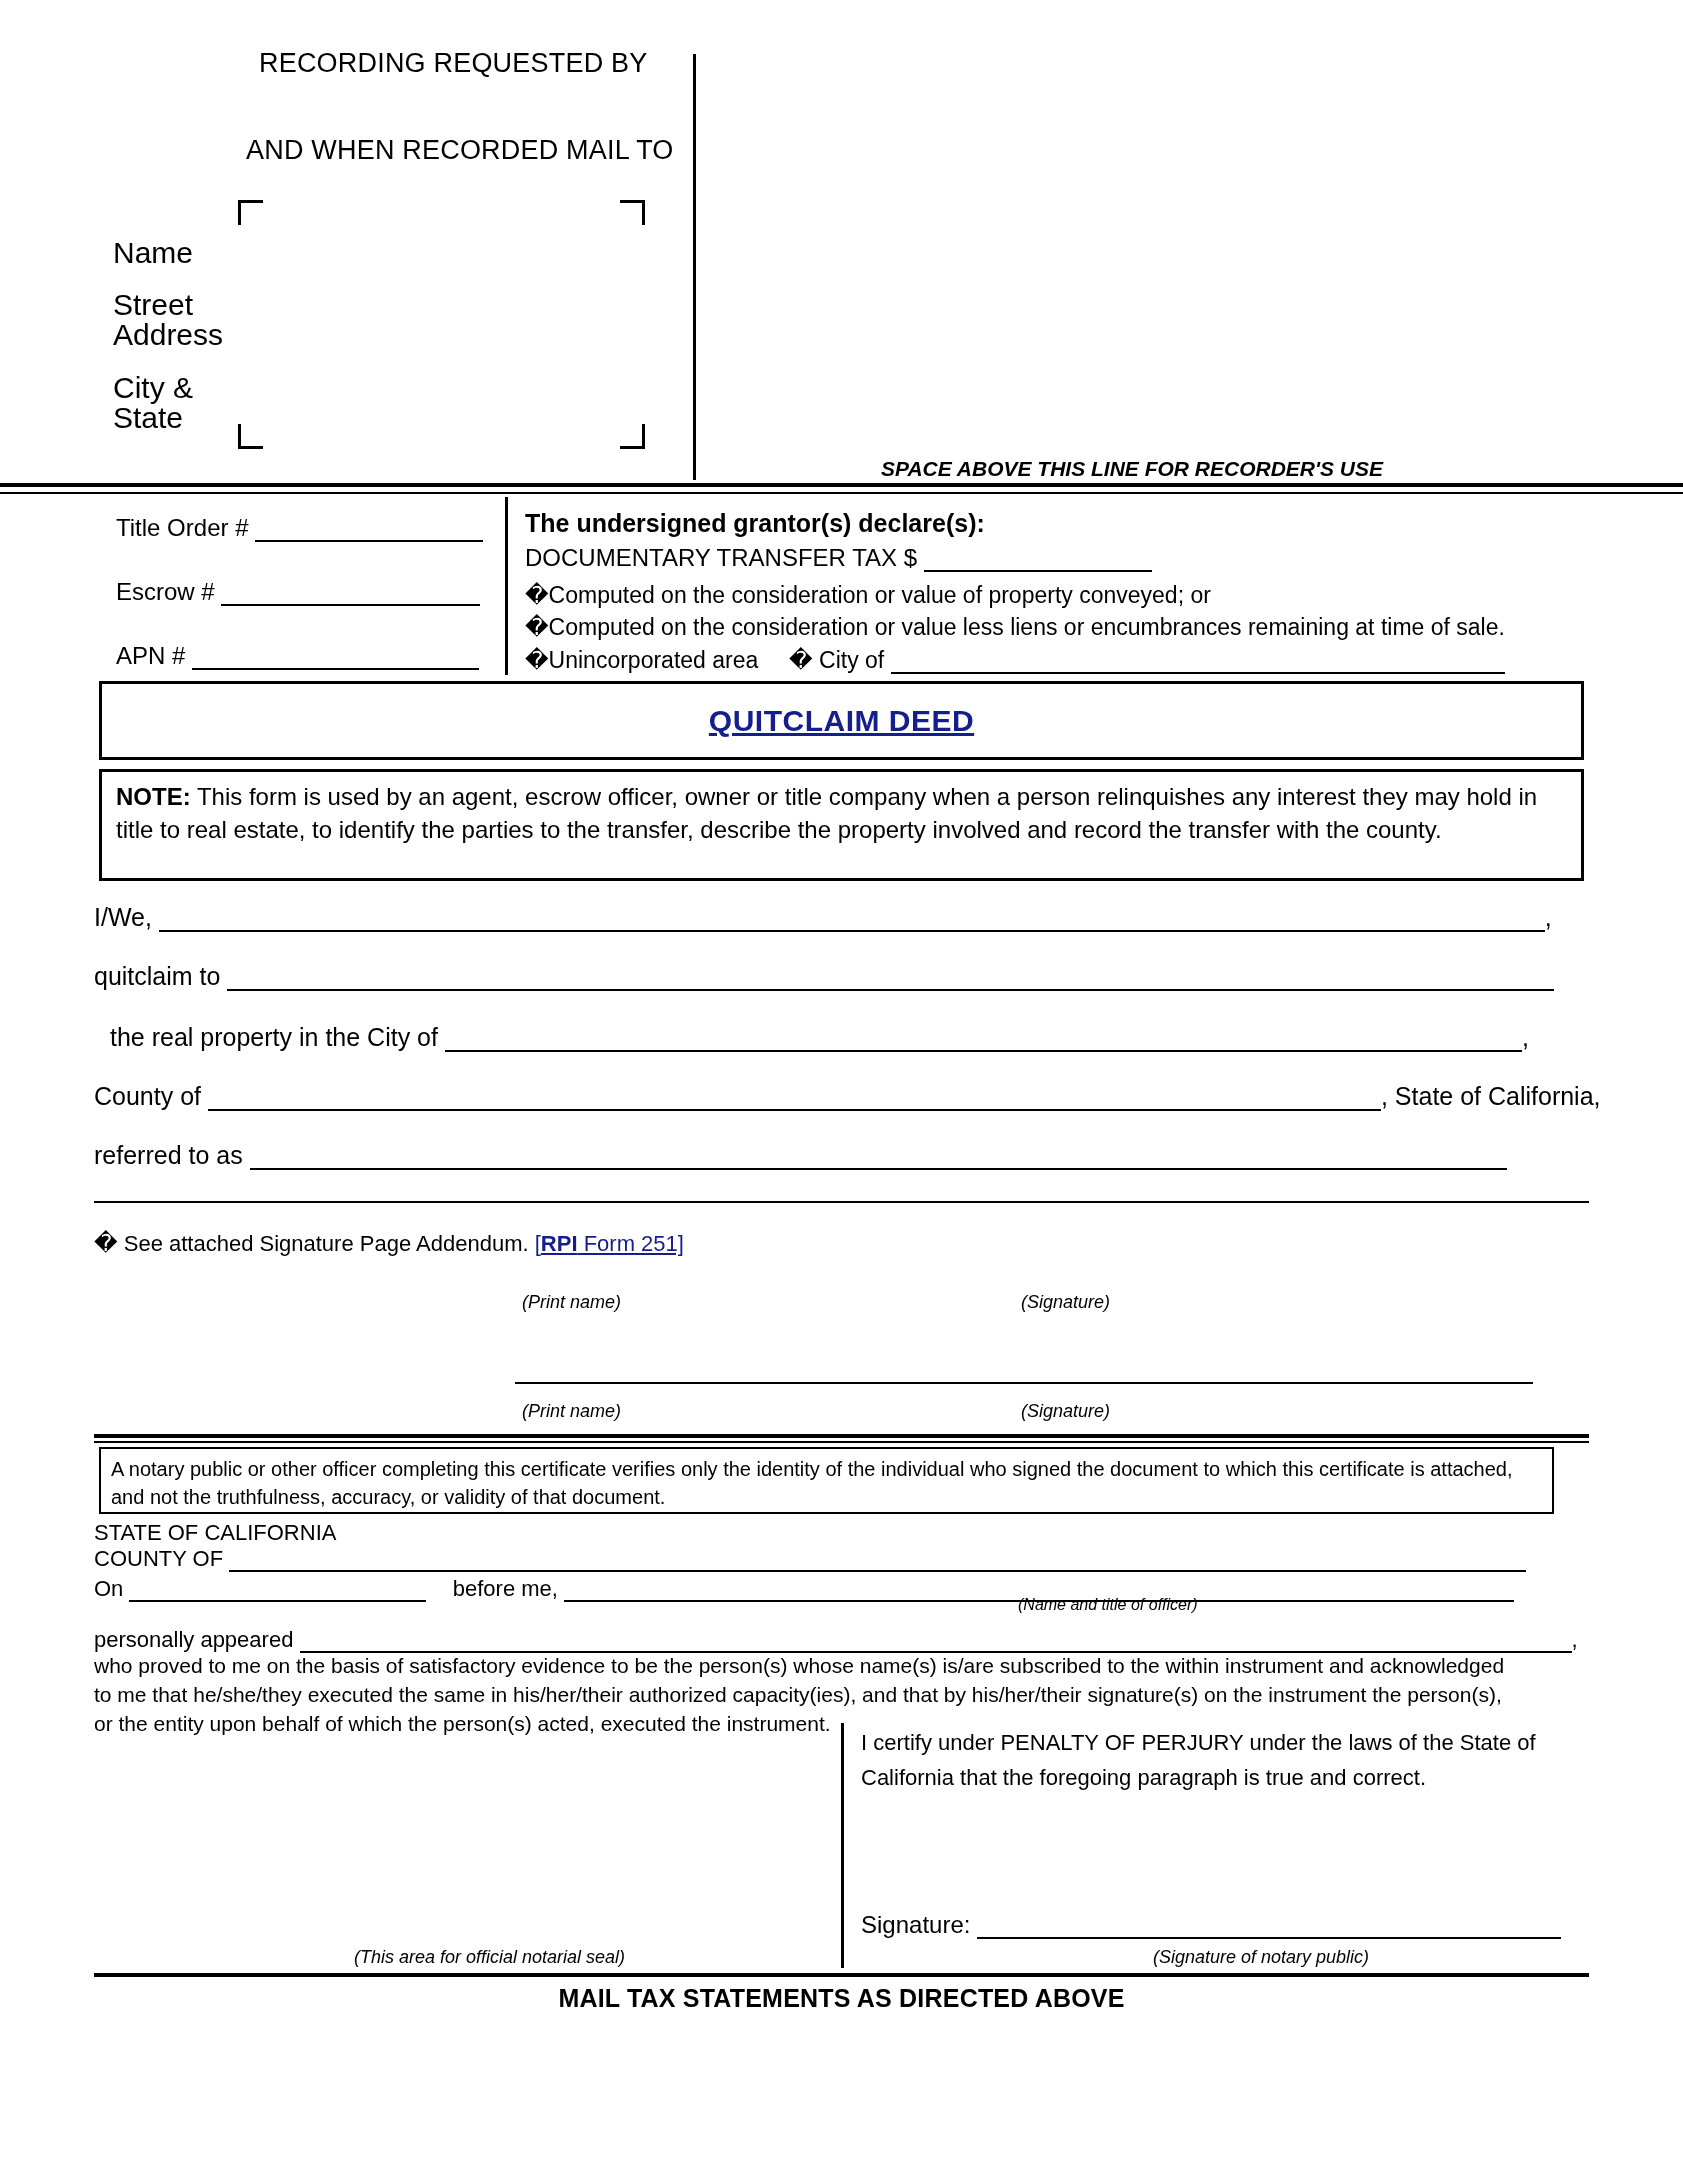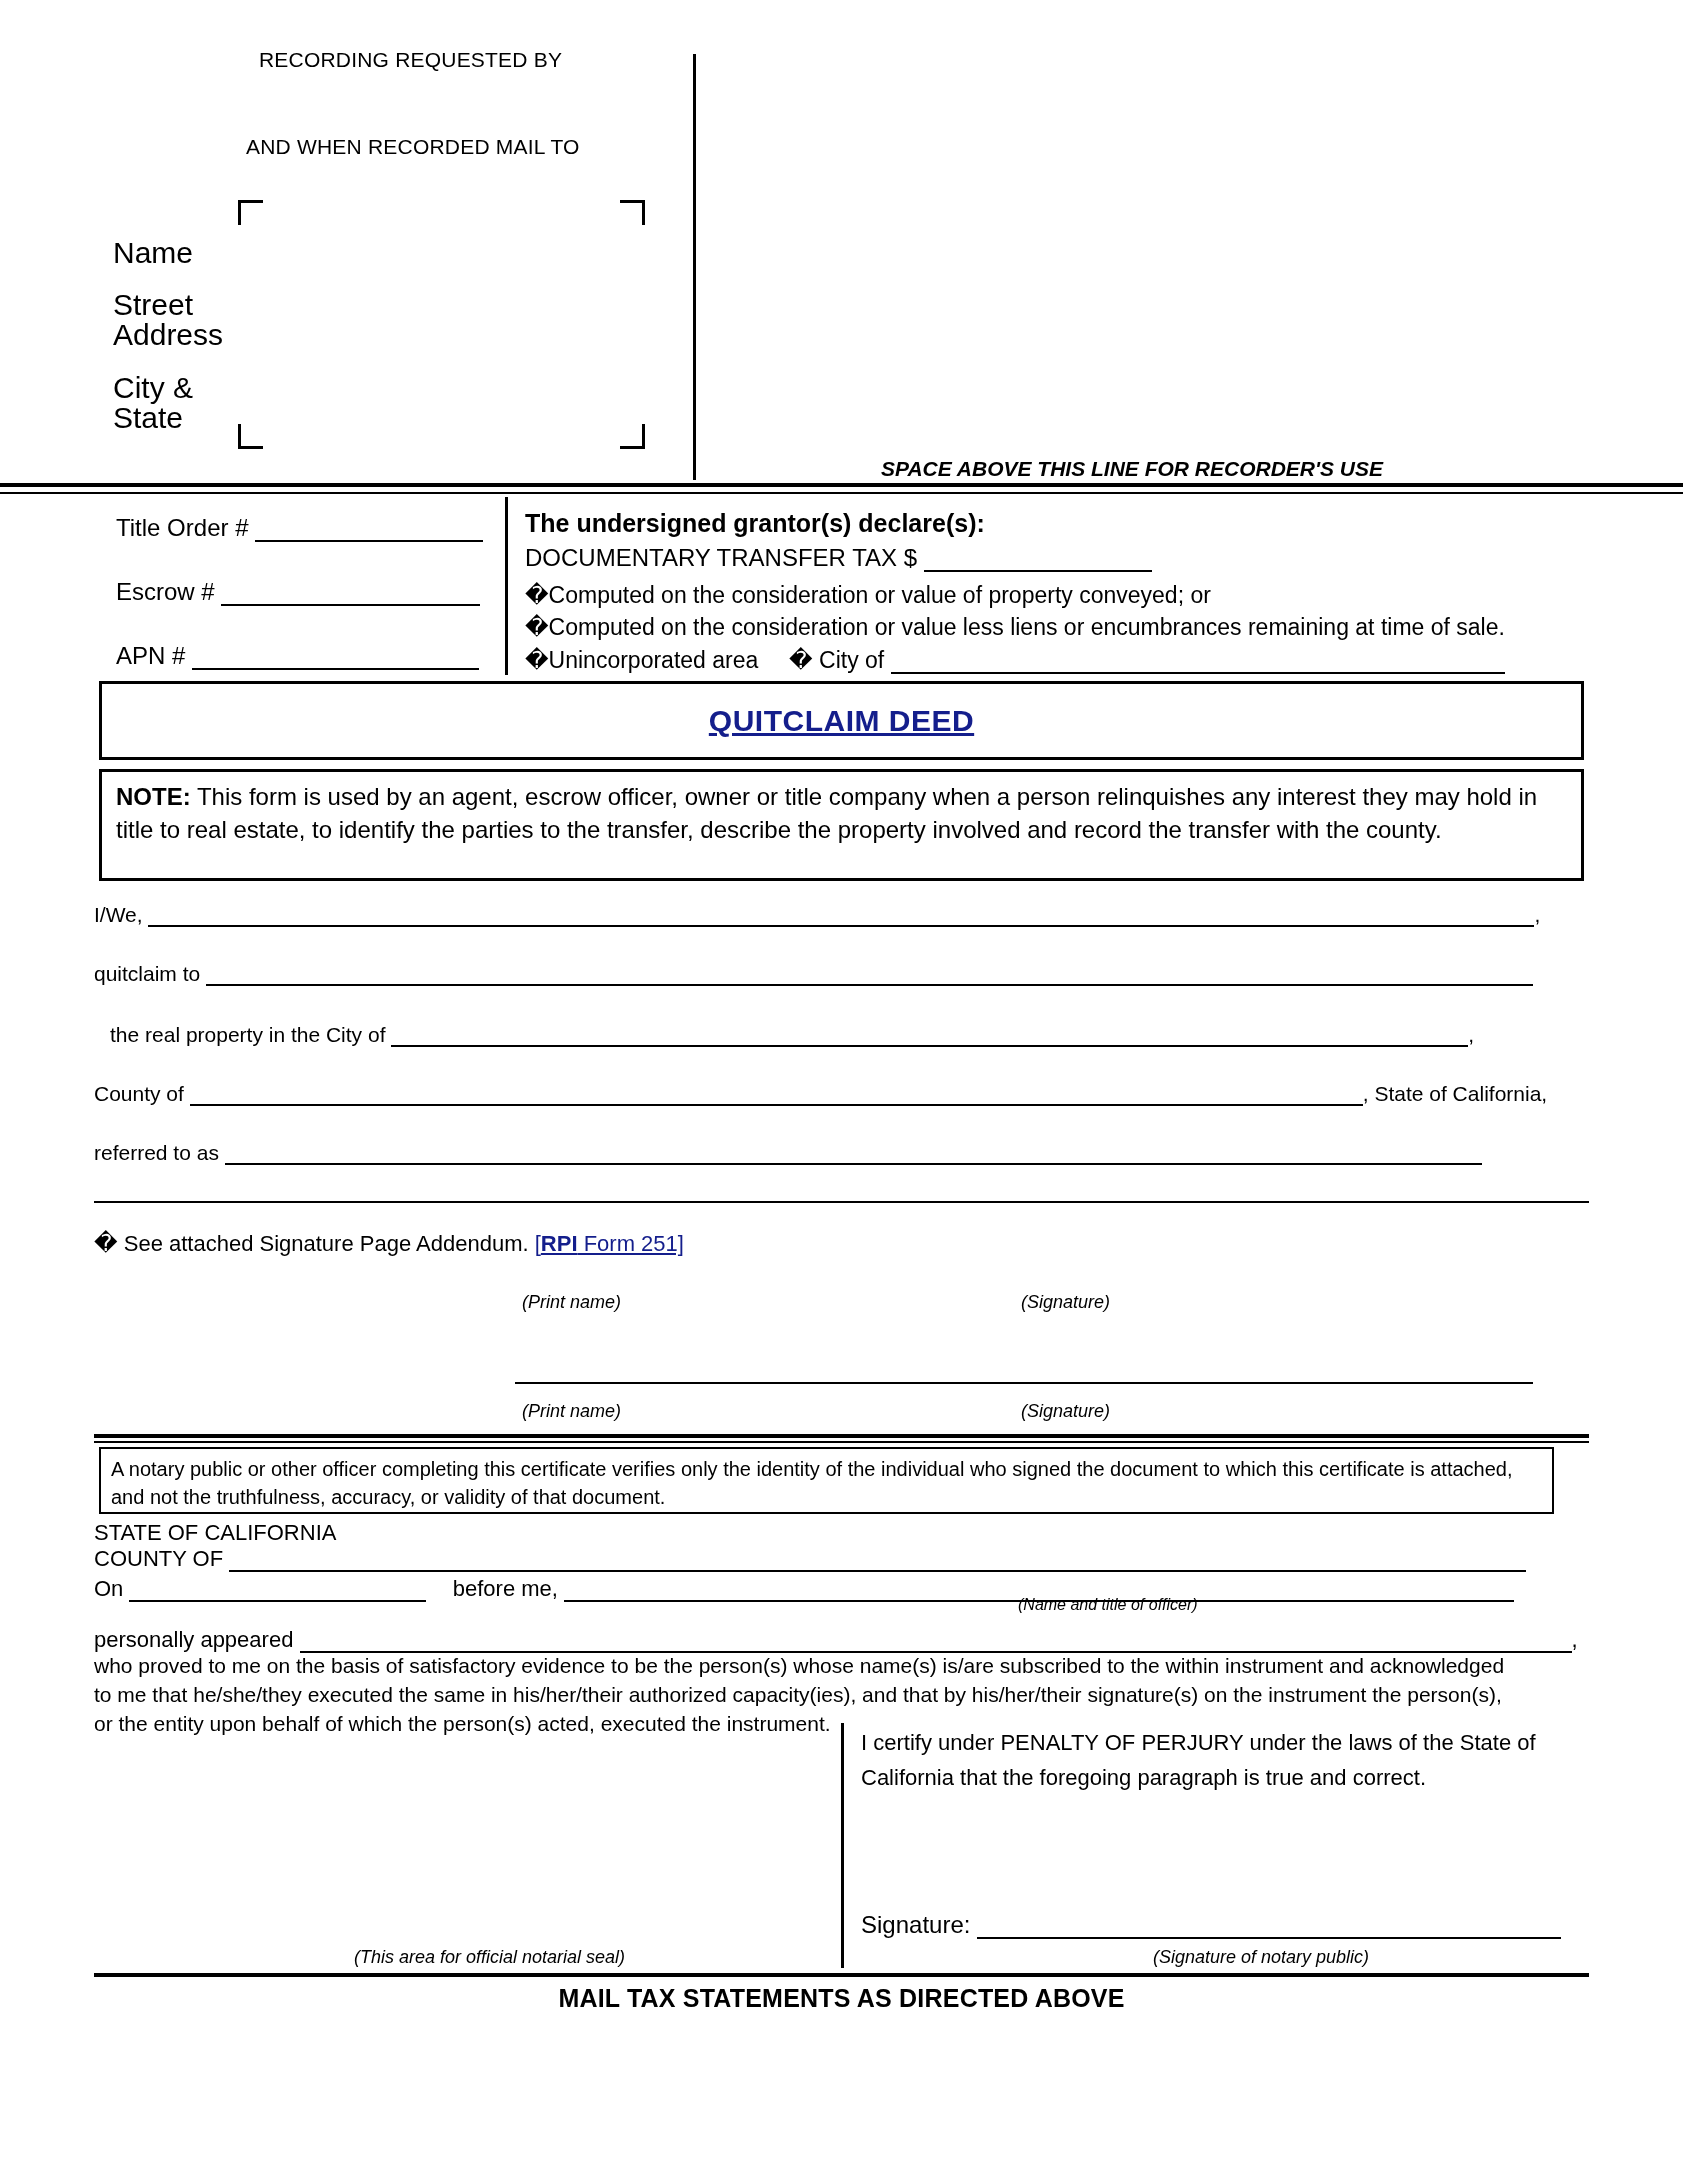--- a/index.html
+++ b/index.html
@@ -19,21 +19,21 @@
     overflow: hidden;
   }
   .abs { position: absolute; }
 
   
   .hr        { background: #000; }
   .vr        { background: #000; }
 
   
   .hdr-label {
-    font-size: 21px;
+    font-size: 27px;
     letter-spacing: 0.2px;
     white-space: nowrap;
   }
   .side-label {
     font-size: 30px;
     line-height: 30px;
     white-space: nowrap;
   }
   .corner {
     width: 22px;
@@ -100,21 +100,21 @@
   .notebox {
     border: 3px solid #000;
     box-sizing: border-box;
     font-size: 24px;
     line-height: 33px;
     padding: 8px 14px 6px 14px;
   }
 
   
   .body-line {
-    font-size: 21px;
+    font-size: 25px;
     white-space: nowrap;
   }
 
   
   .addendum {
     font-size: 22px;
     white-space: nowrap;
     margin-top: 20px;
   }
   .rpi-link {

